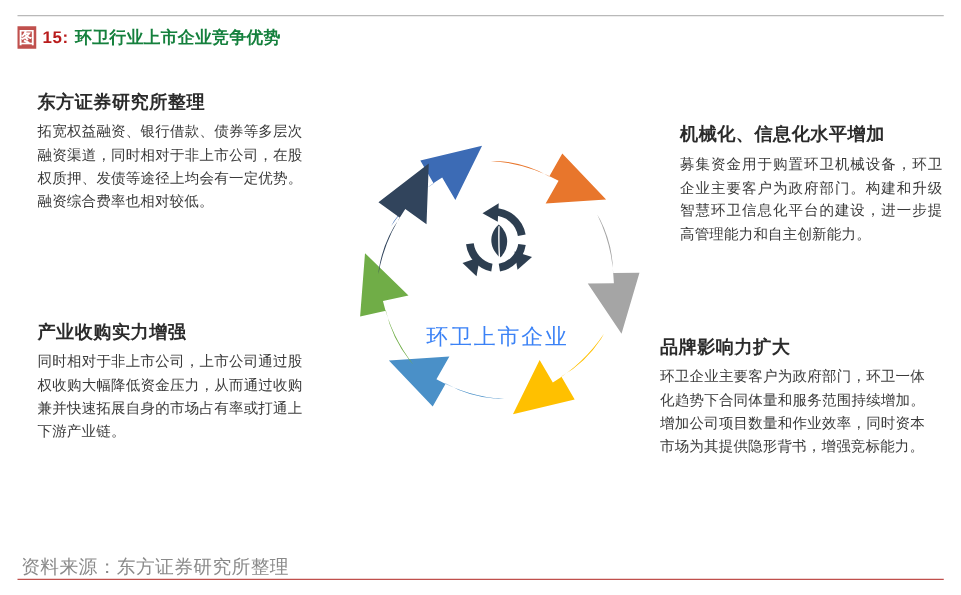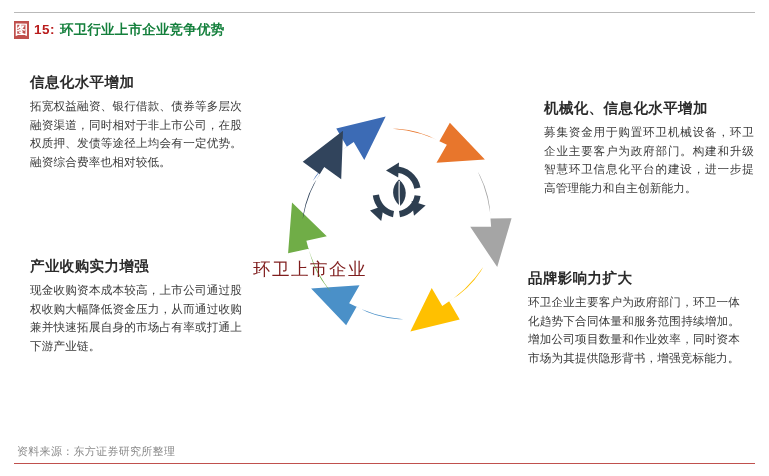--- a/index.html
+++ b/index.html
@@ -60,21 +60,21 @@
     color: #15803d;
     font-size: 13.5px;
     font-weight: 700;
     letter-spacing: 0.2px;
   }
 
   
   .source {
     position: absolute;
     left: 3px; top: 432px;
-    font-size: 11px;
+    font-size: 15px;
     color: #8a8a8a;
     letter-spacing: 0.3px;
     text-align: center;
   }
 
   
   .block { position: absolute; }
   .block h3 {
     margin: 0 0 6px 0;
     font-size: 14.5px;
@@ -102,49 +102,50 @@
     position: absolute;
     left: 239px; top: 62px;
     width: 290px; height: 310px;
   }
   .cycle svg { display: block; }
 
   .center-label {
     position: absolute;
     left: 0; right: 0;
     top: 183px;
+    text-align: center;
     font-size: 17.5px;
     font-weight: 400;
-    color: #7f1d1d;
+    color: #3b82f6;
     letter-spacing: 1.5px;
     pointer-events: none;
   }
 </style>
 </head>
 <body>
 
 <div class="figure">
 
   <div class="rule-top"></div>
   <div class="rule-bottom"></div>
 
   <div class="title-row">
     <span class="title-badge">图</span>
     <span class="title-num">15:</span>
     <span class="title-text">环卫行业上市企业竞争优势</span>
   </div>
 
   <div class="block" id="blk-tl">
-    <h3>信息化水平增加</h3>
+    <h3>东方证券研究所整理</h3>
     <p>拓宽权益融资、银行借款、债券等多层次融资渠道，同时相对于非上市公司，在股权质押、发债等途径上均会有一定优势。融资综合费率也相对较低。</p>
   </div>
 
   <div class="block" id="blk-bl">
     <h3>产业收购实力增强</h3>
-    <p>现金收购资本成本较高，上市公司通过股权收购大幅降低资金压力，从而通过收购兼并快速拓展自身的市场占有率或打通上下游产业链。</p>
+    <p>同时相对于非上市公司，上市公司通过股权收购大幅降低资金压力，从而通过收购兼并快速拓展自身的市场占有率或打通上下游产业链。</p>
   </div>
 
   <div class="block" id="blk-tr">
     <h3>机械化、信息化水平增加</h3>
     <p>募集资金用于购置环卫机械设备，环卫企业主要客户为政府部门。构建和升级智慧环卫信息化平台的建设，进一步提高管理能力和自主创新能力。</p>
   </div>
 
   <div class="block" id="blk-br">
     <h3>品牌影响力扩大</h3>
     <p>环卫企业主要客户为政府部门，环卫一体化趋势下合同体量和服务范围持续增加。增加公司项目数量和作业效率，同时资本市场为其提供隐形背书，增强竞标能力。</p>

